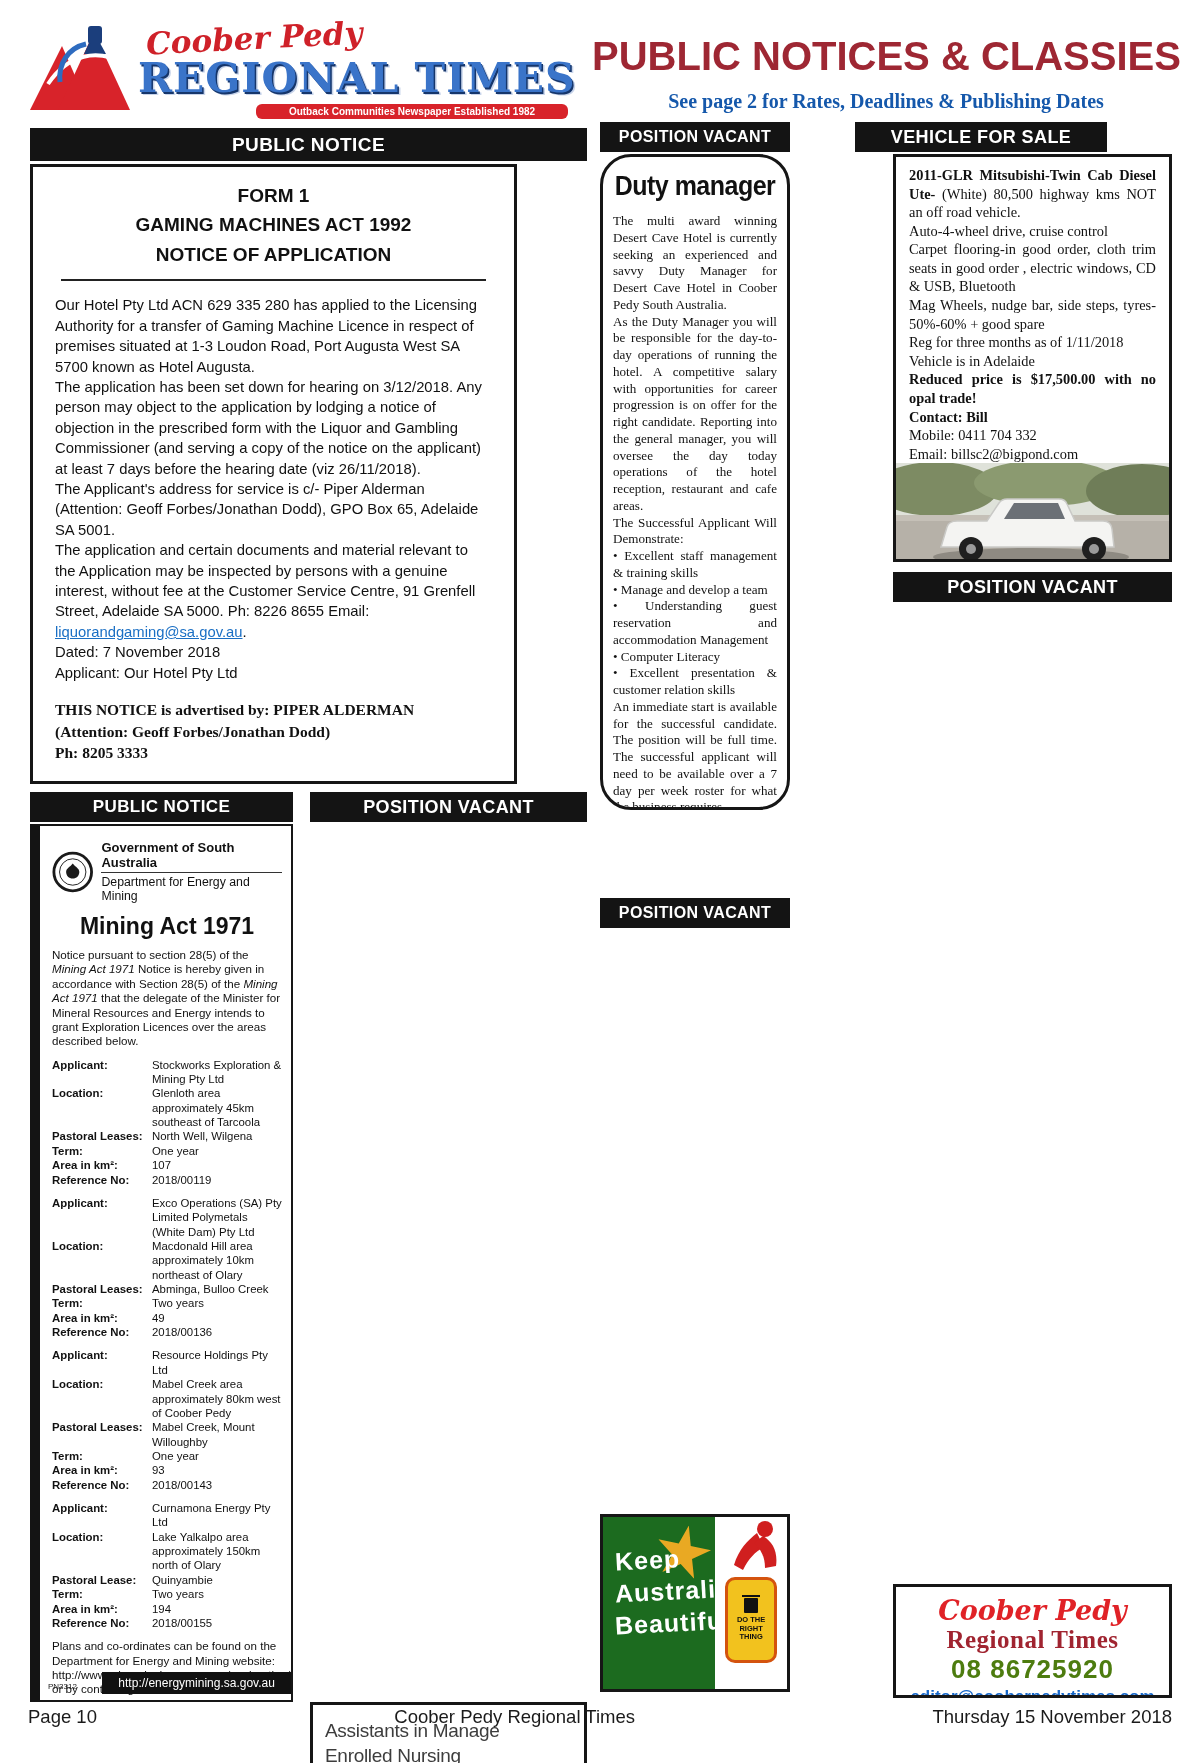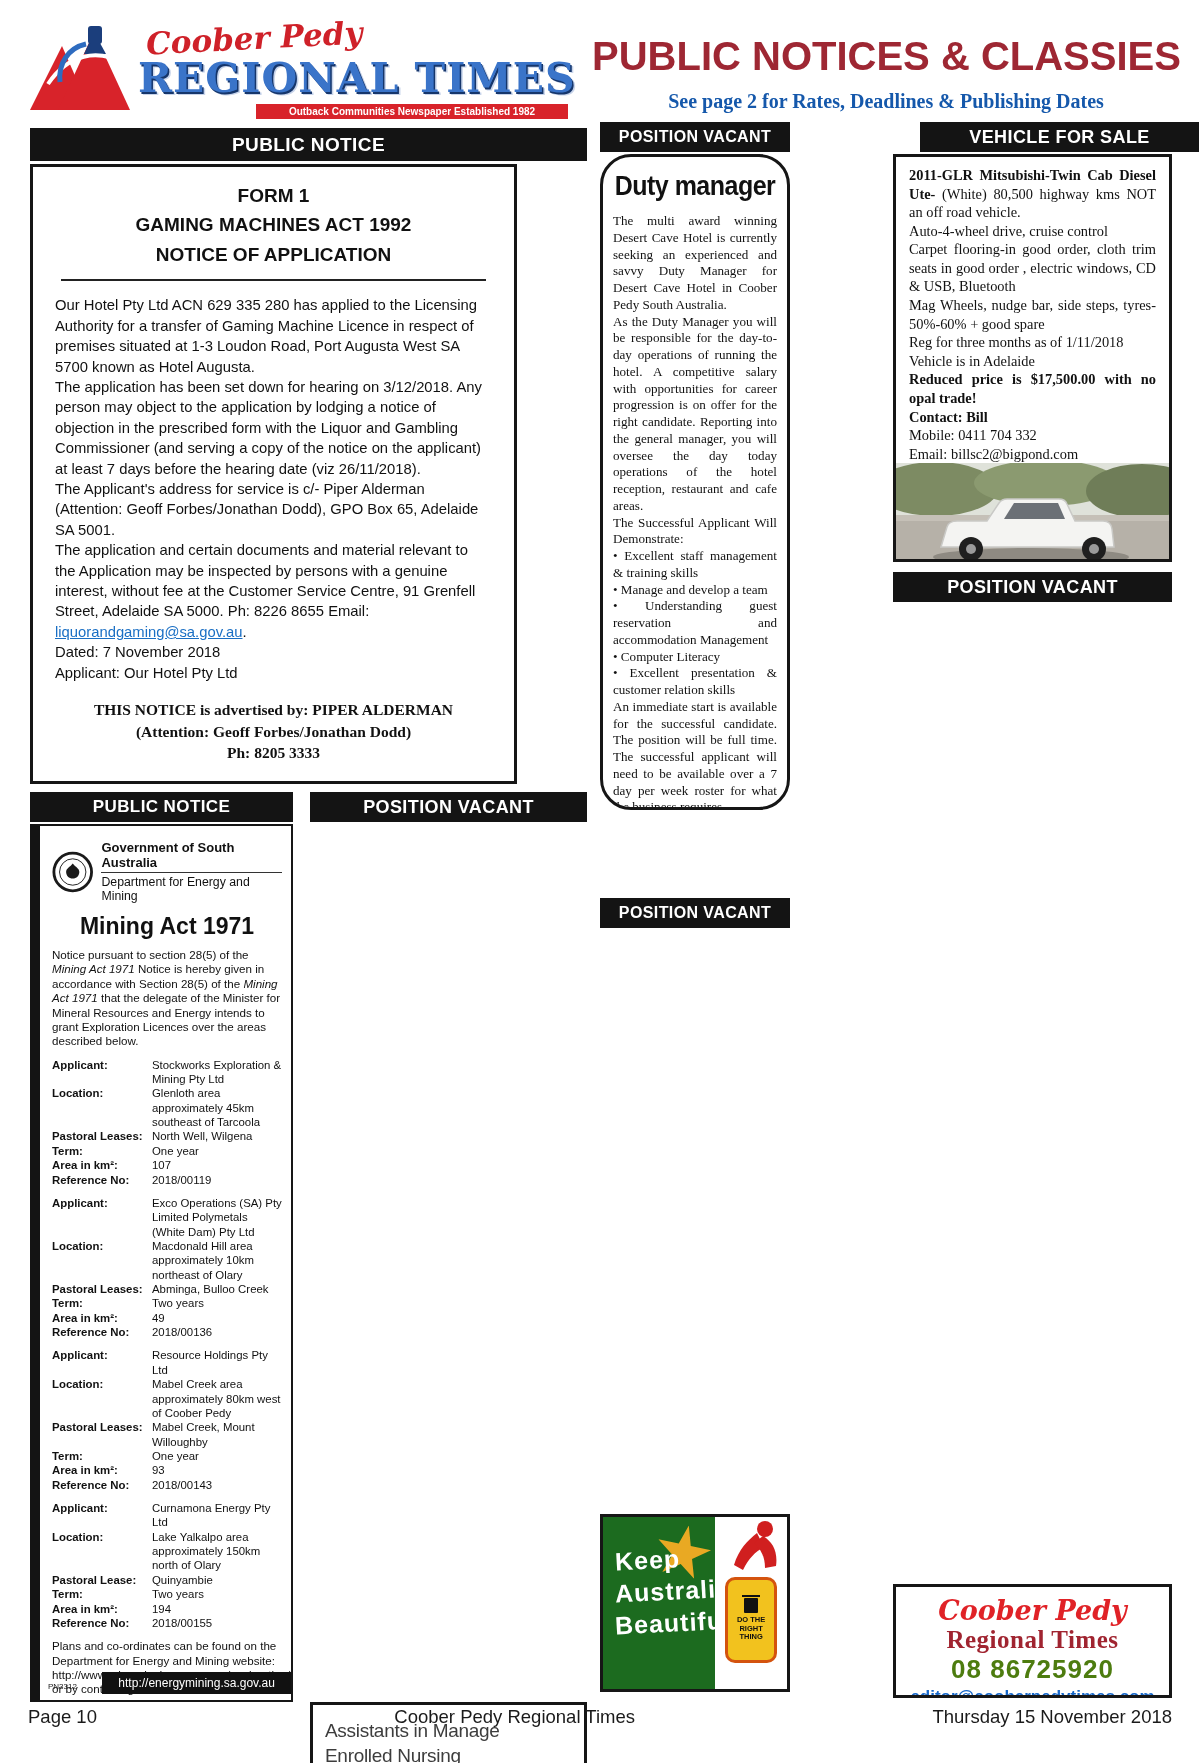--- a/index.html
+++ b/index.html
@@ -6,36 +6,36 @@
   .page{position:relative;width:1200px;height:1763px;background:#fff;overflow:hidden;
         font-family:"Liberation Sans",sans-serif;color:#111;}
   
   .masthead{position:absolute;left:28px;top:24px;width:540px;height:94px;}
   .mast-script{position:absolute;left:118px;top:-4px;font-family:"DejaVu Serif",serif;
        font-style:italic;font-weight:bold;font-size:31px;color:#cf2129;transform:rotate(-3deg);}
   .mast-main{position:absolute;left:110px;top:30px;font-family:"DejaVu Serif",serif;font-weight:bold;
        font-size:41px;color:#3a74c9;letter-spacing:1px;white-space:nowrap;
        text-shadow:1.5px 1.5px 0 #16366b,3px 3px 0 #c8d4ea;}
   .mast-banner{position:absolute;left:228px;top:80px;width:312px;height:15px;background:#d8232a;
-       color:#fff;font-size:10px;font-weight:bold;display:flex;align-items:center;justify-content:center;}
+       color:#fff;font-size:10px;font-weight:bold;display:flex;align-items:center;justify-content:center;border-radius:6px;}
   .pn-title{position:absolute;left:592px;top:34px;width:588px;text-align:center;font-size:40px;
        font-weight:bold;color:#9e2733;white-space:nowrap;}
   .pn-sub{position:absolute;left:592px;top:90px;width:588px;text-align:center;
        font-family:"Liberation Serif",serif;font-weight:bold;font-size:20px;color:#1558ab;}
   
   .sec-header{position:absolute;background:#141414;color:#fff;font-weight:bold;display:flex;
        align-items:center;justify-content:center;letter-spacing:.4px;}
   .box{position:absolute;border:3px solid #161616;background:#fff;box-sizing:border-box;overflow:hidden;}
   
   .g-box{padding:14px 22px;}
   .g-title{text-align:center;font-size:19px;font-weight:bold;line-height:1.55;}
   .g-rule{border-top:2px solid #222;margin:10px 6px 14px;}
   .g-body p{margin:0;font-size:14.8px;line-height:1.38;}
   a.link{color:#1a6fc4;text-decoration:underline;}
-  .g-adv{margin-top:16px;text-align:center;font-family:"Liberation Serif",serif;font-weight:bold;
+  .g-adv{margin-top:16px;text-align:left;font-family:"Liberation Serif",serif;font-weight:bold;
        font-size:15.5px;line-height:1.4;}
   .g-broker{margin-top:14px;}
   
   .m-box{border-width:2px;border-left:10px solid #141414;padding:12px 9px 30px 12px;position:relative;}
   .m-gov{display:flex;gap:8px;align-items:center;margin:2px 0 8px;}
   .m-gov-txt .l1{font-weight:bold;font-size:13px;border-bottom:1px solid #333;padding-bottom:2px;}
   .m-gov-txt .l2{font-size:12.3px;padding-top:2px;}
   .m-title{text-align:center;font-size:23px;font-weight:bold;margin:10px 0 8px;}
   .m-p{font-size:11.6px;line-height:1.24;margin:0 0 9px;}
   .m-app{display:grid;grid-template-columns:100px 1fr;font-size:11.4px;line-height:1.26;margin:0 0 9px;}
@@ -259,21 +259,21 @@
       </svg>
       <div class="sign">
         <div class="bin"></div>
         <div class="txt">DO THE
 RIGHT
 THING</div>
       </div>
     </div>
   </div>
 
-  <div class="sec-header" style="left:920px;top:122px;width:279px;height:30px;font-size:18px;">VEHICLE FOR SALE</div>
+  <div class="sec-header" style="left:855px;top:122px;width:252px;height:30px;font-size:18px;">VEHICLE FOR SALE</div>
   <div class="box veh-box" style="left:893px;top:154px;width:279px;height:408px;">
     <p><b>2011-GLR Mitsubishi-Twin Cab Diesel Ute-</b><span> (White) 80,500 highway kms NOT an off road vehicle.</span></p>
     <p>Auto-4-wheel drive, cruise control</p>
     <p>Carpet flooring-in good order, cloth trim seats in good order , electric windows, CD &amp; USB, Bluetooth</p>
     <p>Mag Wheels, nudge bar, side steps, tyres-50%-60% + good spare</p>
     <p>Reg for three months as of 1/11/2018</p>
     <p>Vehicle is in Adelaide</p>
     <p style="font-weight:bold;">Reduced price is $17,500.00 with no opal trade!</p>
     <p style="font-weight:bold;">Contact:  Bill</p>
     <p>Mobile: 0411 704 332</p>

